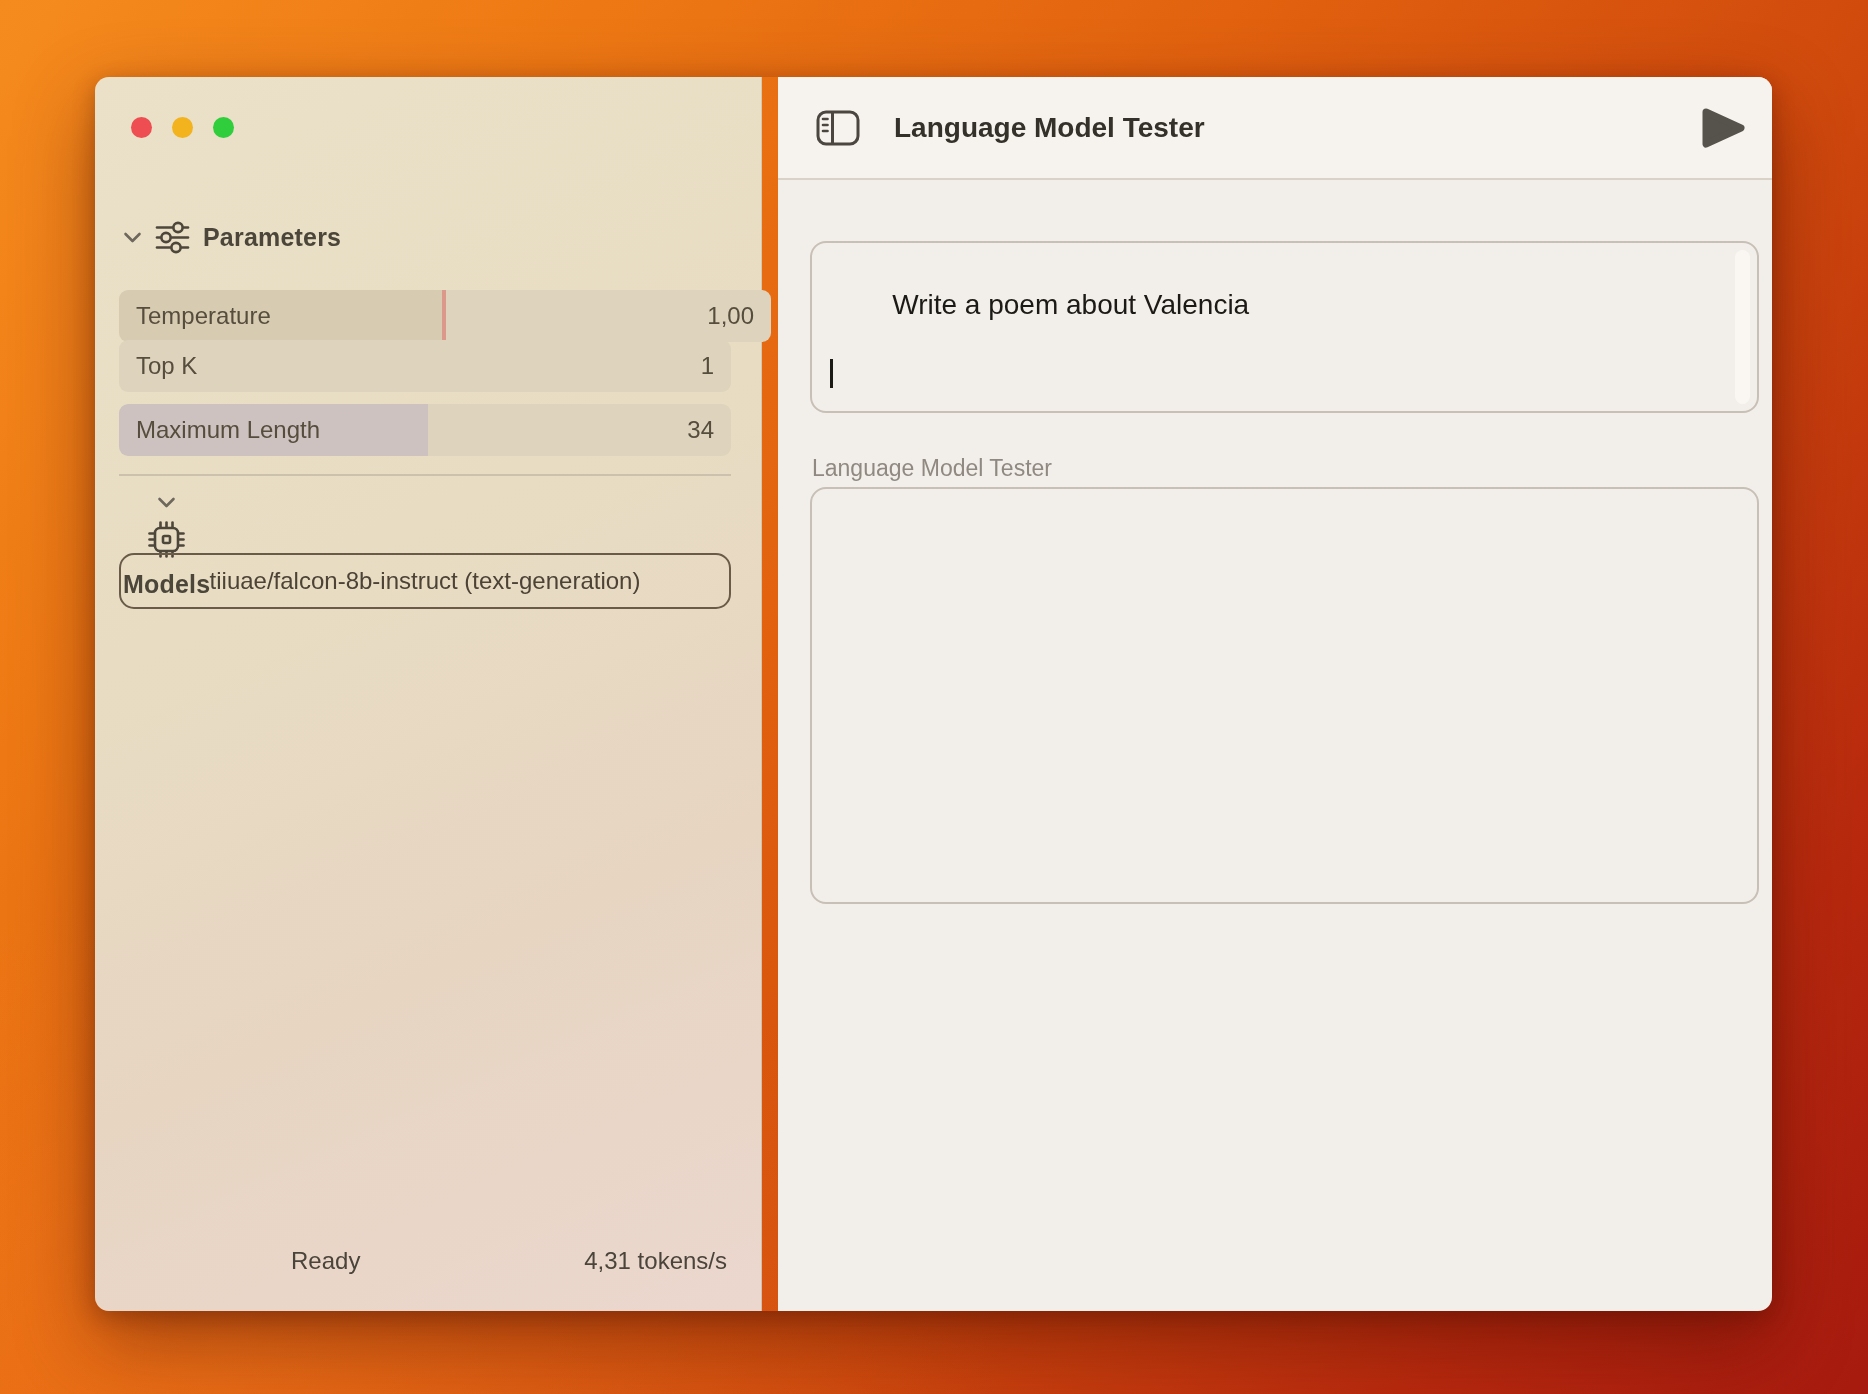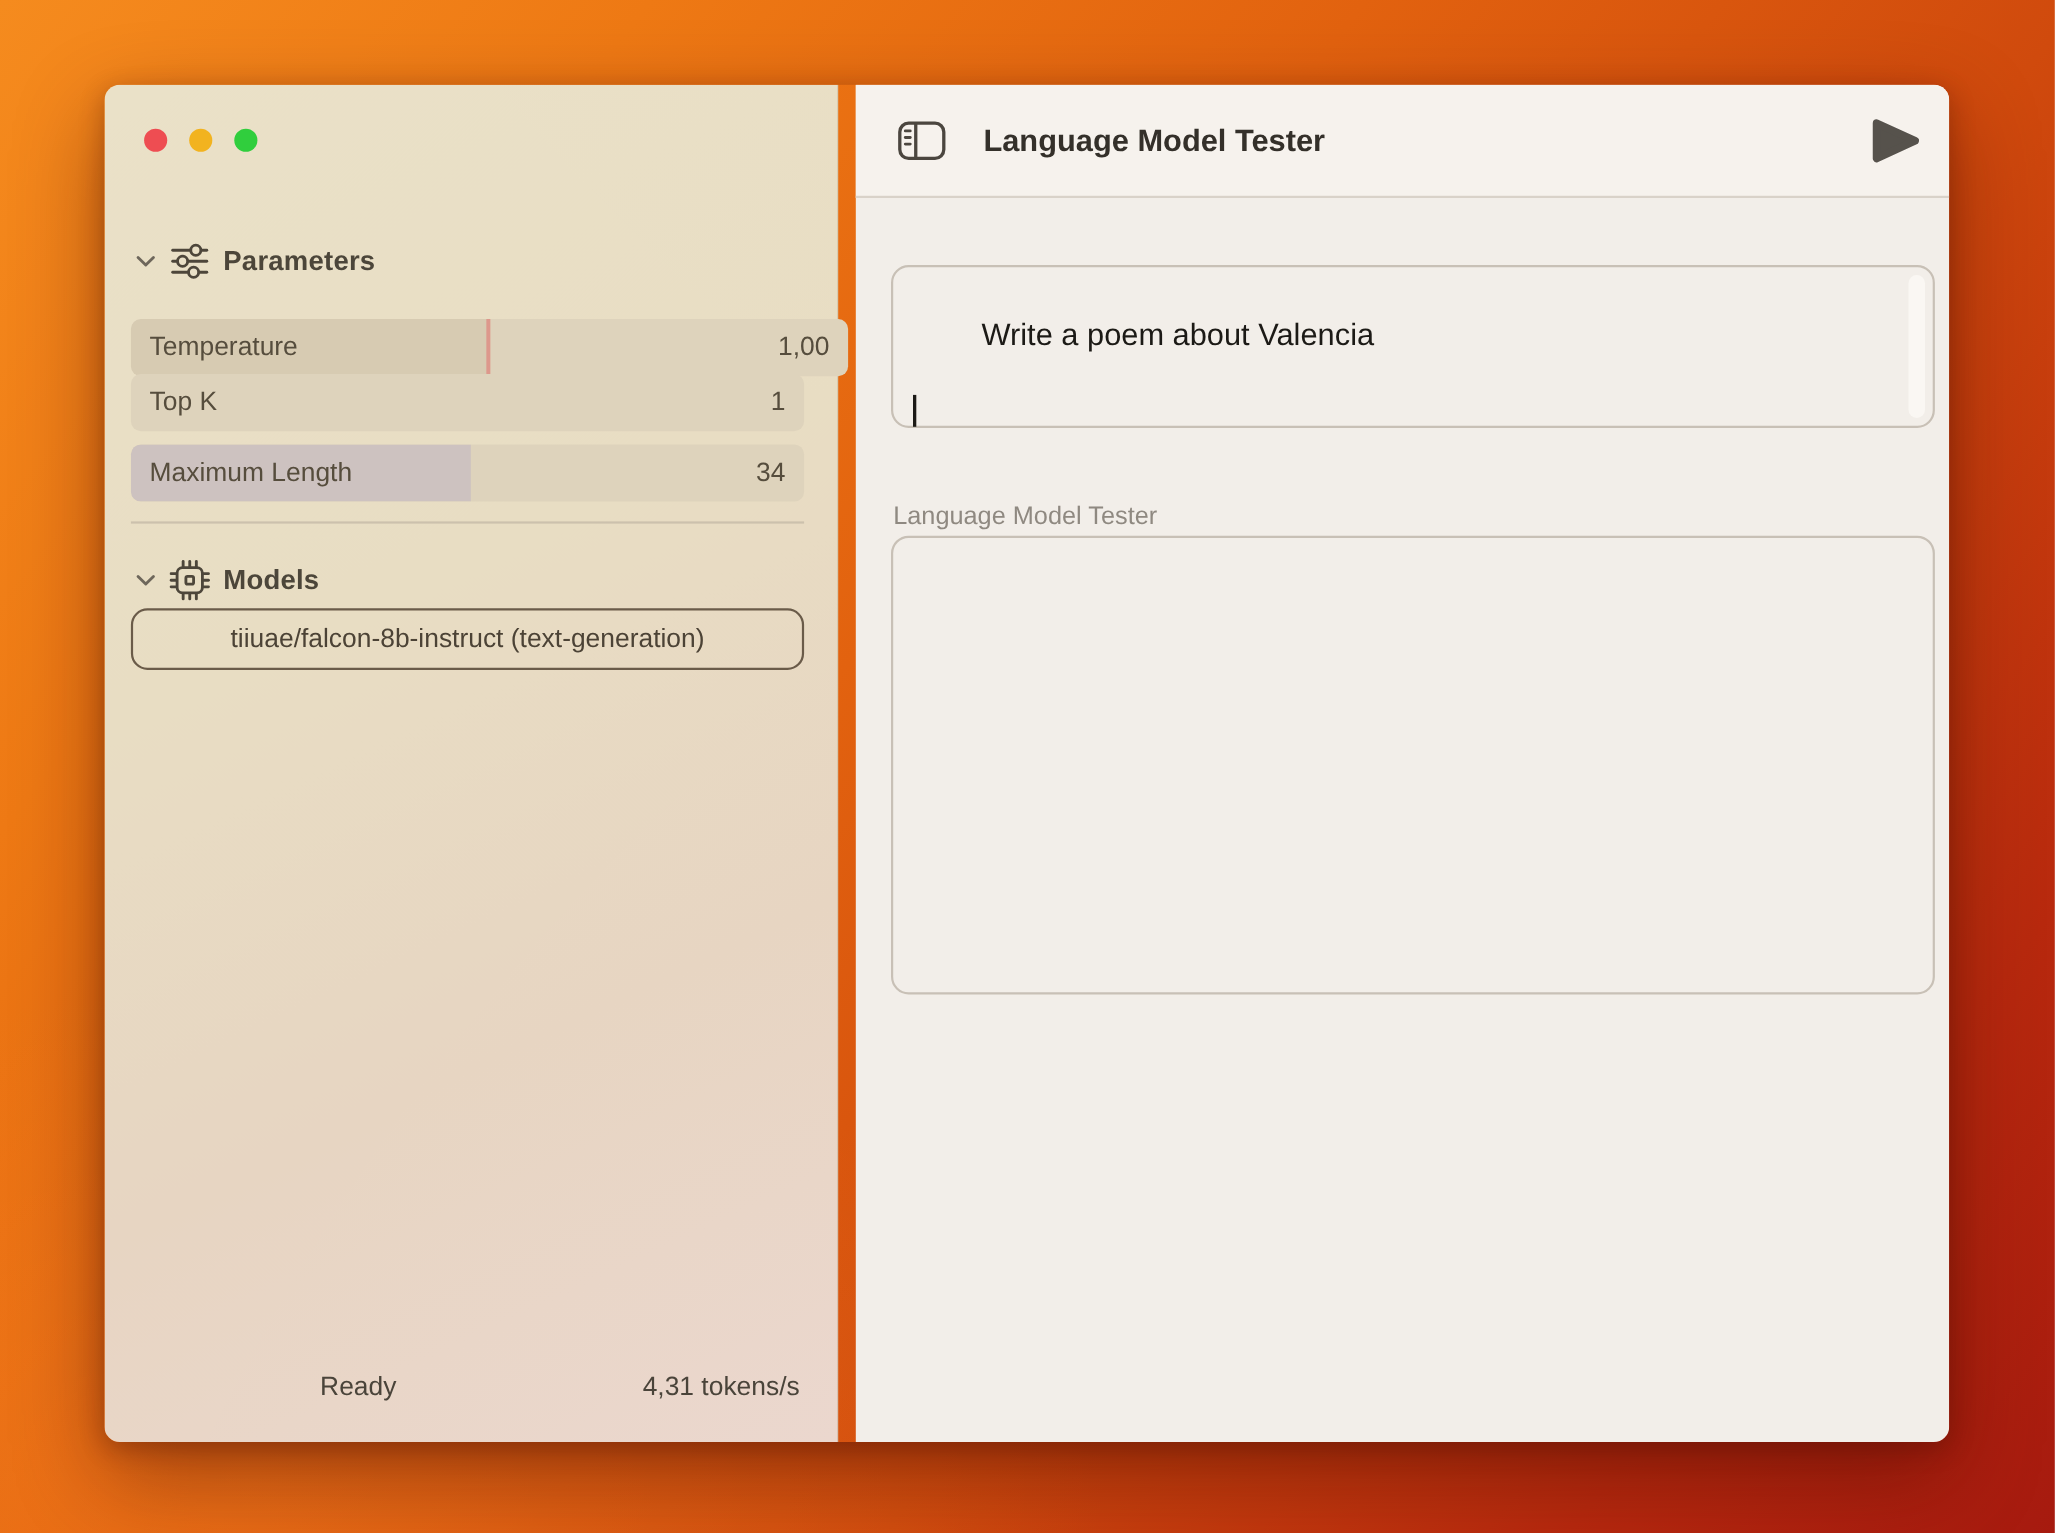--- a/index.html
+++ b/index.html
@@ -22,21 +22,21 @@
   .sidebar{
     position:relative;width:666px;flex:0 0 666px;height:100%;
     background:linear-gradient(155deg,#EAE1C8 0%,#E8DDC3 38%,#E7D5C2 68%,#EBD7CE 100%);
     border-right:1px solid rgba(90,60,30,0.14);
   }
   .traffic{position:absolute;top:40px;left:36px;display:flex;gap:20px;}
   .traffic .dot{width:21px;height:21px;border-radius:50%;}
   .section-header{position:absolute;left:28px;display:flex;align-items:center;gap:12px;height:32px;}
   .section-header .title{font-size:25px;font-weight:600;color:#4C463A;letter-spacing:0.2px;}
   .hdr-params{top:144px;}
-  .hdr-models{top:434px;}
+  .hdr-models{top:419px;flex-direction:column;}
   .slider-row{
     position:absolute;left:24px;width:612px;height:52px;border-radius:9px;
     background:#DED3BC;overflow:hidden;
   }
   .slider-fill{position:absolute;left:0;top:0;bottom:0;border-radius:9px 0 0 9px;}
   .fill-temp{background:#D7CBB2;border-right:4px solid #DD988C;}
   .fill-topk{background:#D7CBB2;}
   .fill-max{background:#CDC2C0;}
   .slider-row .lbl,.slider-row .val{
     position:absolute;top:0;height:52px;line-height:52px;font-size:24px;color:#564D3D;
@@ -63,21 +63,21 @@
   .toggle-btn{margin-left:38px;width:44px;height:38px;display:flex;align-items:center;justify-content:center;}
   .main-title{margin-left:34px;font-size:28px;font-weight:700;color:#34302A;}
   .run-btn{margin-left:auto;margin-right:26px;width:46px;height:42px;display:flex;align-items:center;justify-content:center;}
   .field-label{position:absolute;left:34px;font-size:23px;color:#8F8981;}
   .lbl-input{top:134px;}
   .lbl-output{top:378px;}
   .textbox{
     position:absolute;left:32px;width:949px;border:2px solid #C8C0B6;border-radius:16px;
     box-sizing:border-box;background:#F2EEE9;
   }
-  .box-input{top:164px;height:148px;}
+  .box-input{top:164px;height:172px;}
   .box-output{top:410px;height:417px;}
   .textbox .inner{position:absolute;left:18px;top:11px;right:40px;bottom:10px;
     font-size:28px;line-height:34px;color:#1C1A16;white-space:pre-wrap;}
   .caret{display:block;width:3px;height:29px;margin-top:3px;background:#1C1A16;}
   .scroll-strip{position:absolute;right:7px;top:7px;bottom:7px;width:15px;border-radius:8px;background:#FAF7F3;}
   .icon{display:inline-flex;}
 </style>
 </head>
 <body>
 

